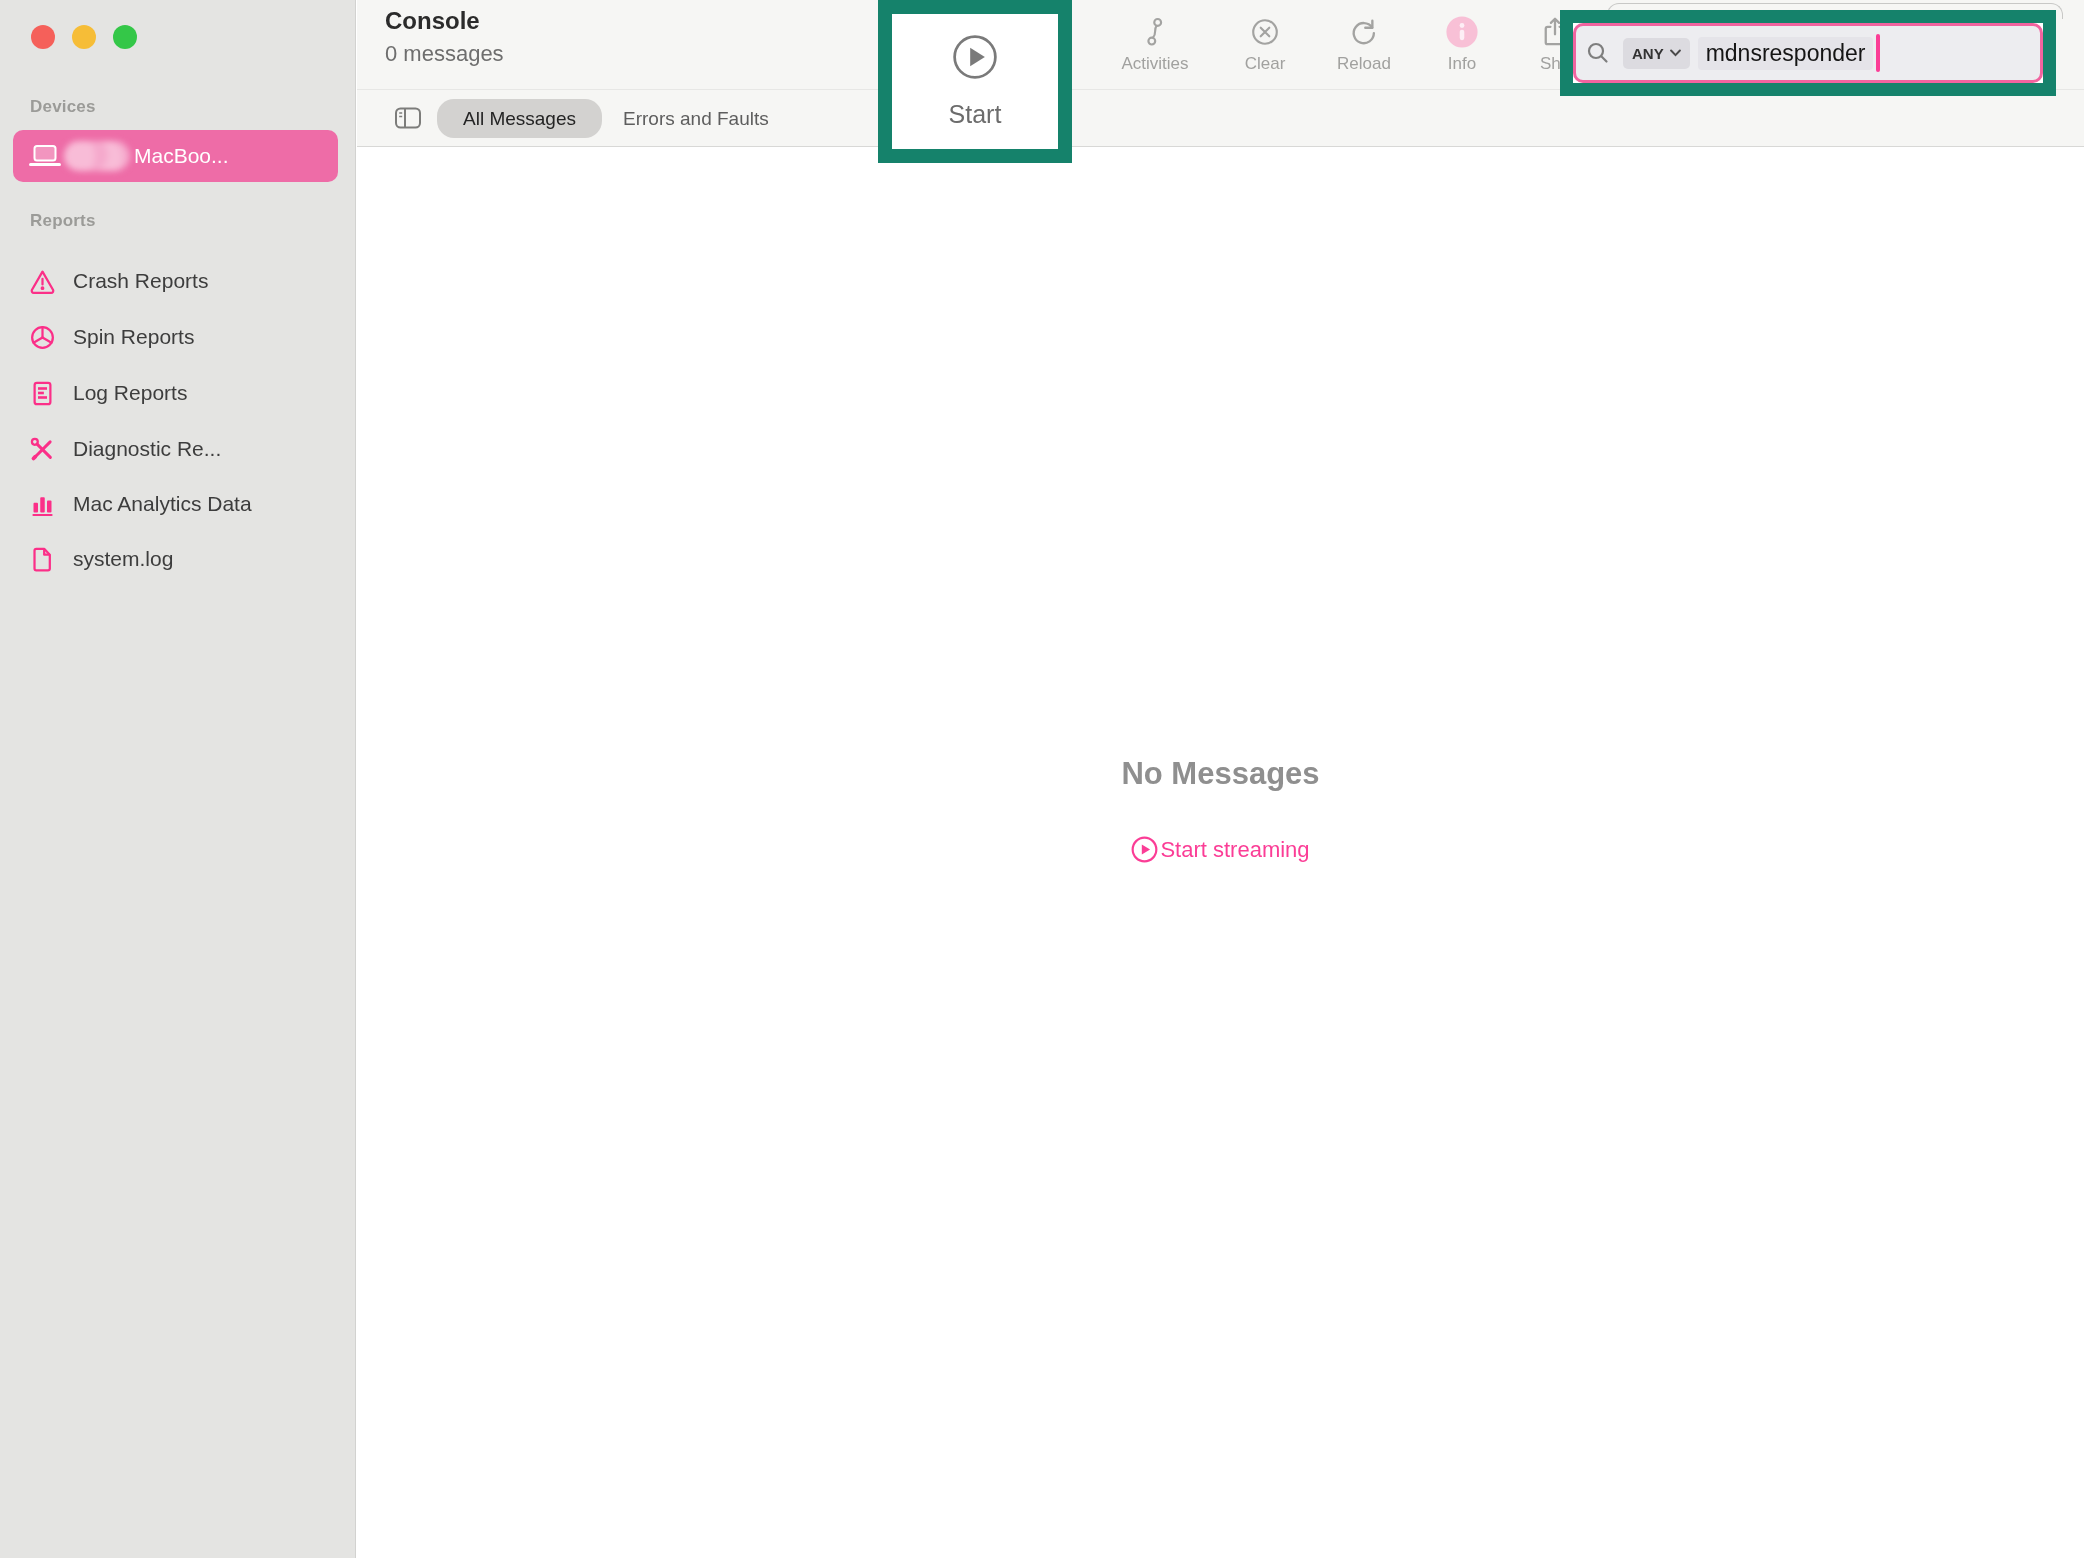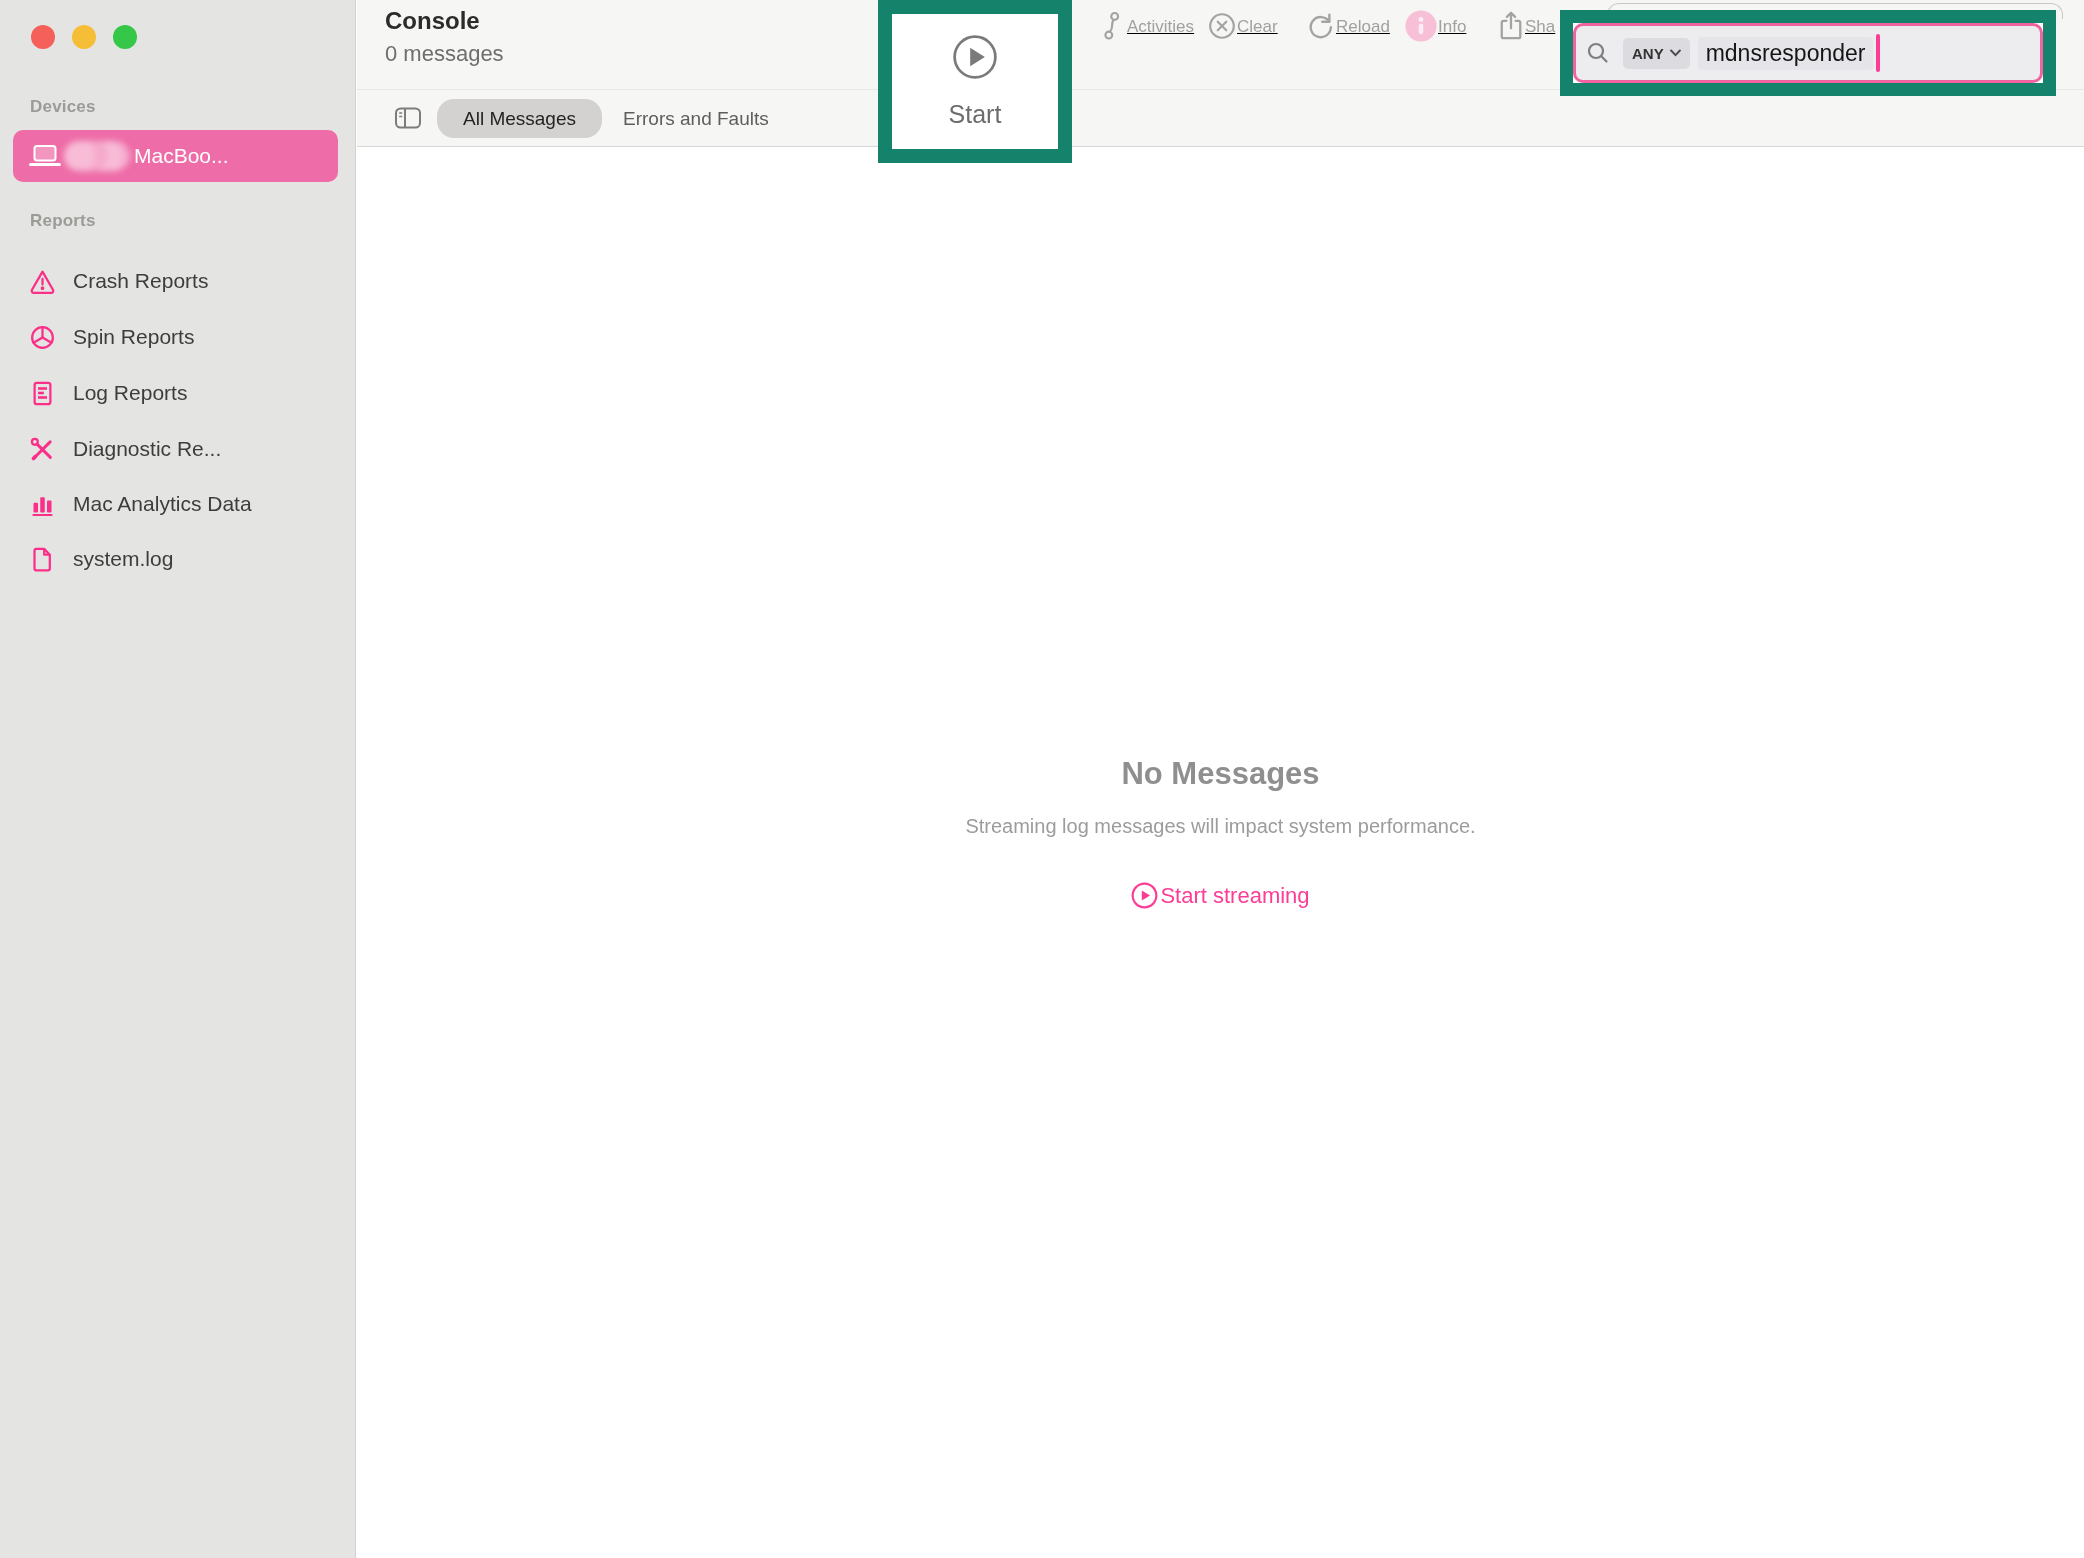--- a/index.html
+++ b/index.html
@@ -35,22 +35,22 @@
   .sicon { width:28px; height:28px; margin-left:15px; display:flex; align-items:center; justify-content:center; }
   .slabel { margin-left:17px; font-size:21px; color:#3d3d3d; white-space:nowrap; }
 
   
   .main { position:absolute; left:357px; top:0; width:1727px; height:1558px; background:#fff; }
   .toolbar { position:absolute; left:0; top:0; width:100%; height:90px;
              background:#f6f6f4; border-bottom:1px solid #e7e7e5; }
   .title { position:absolute; left:28px; top:7px; font-size:24px; font-weight:700; color:#2b2b2b; }
   .subtitle { position:absolute; left:28px; top:41px; font-size:22px; color:#6e6e6e; }
 
-  .tbtn { position:absolute; top:6px; width:116px; display:flex; flex-direction:row;
-          align-items:center;text-decoration:underline; }
+  .tbtn { position:absolute; top:12px; width:116px; display:flex; flex-direction:column;
+          align-items:center; }
   .tbtn .ticon { height:40px; display:flex; align-items:center; justify-content:center; }
   .tbtn .tlabel { margin-top:2px; font-size:17px; color:#a1a19f; white-space:nowrap; }
   .tb-activities { left:740px; }
   .tb-clear     { left:850px; }
   .tb-reload    { left:949px; }
   .tb-info      { left:1047px; }
   .tb-share     { left:1140px; }
 
   .tabrow { position:absolute; left:0; top:90px; width:100%; height:57px;
             background:#f6f6f4; border-bottom:1px solid #d8d8d6; }
@@ -250,21 +250,20 @@
           <path d="M5.2 7 h3 M5.2 10.5 h3" stroke-width="1.6"></path>
         </svg>
       </span>
       <span class="pill">All Messages</span>
       <span class="tab-plain">Errors and Faults</span>
     </div>
 
     <div class="content">
       <div class="empty">
         <div class="empty-title">No Messages</div>
-        <div class="empty-sub">Streaming log messages will impact system performance.</div>
         <div class="empty-action">
           <svg width="27" height="27" viewBox="0 0 26 26">
             <circle cx="13" cy="13" r="11.4" fill="none" stroke="#fb3d96" stroke-width="2.1"></circle>
             <polygon points="10.4,8.2 18.4,13 10.4,17.8" fill="#fb3d96"></polygon>
           </svg>
           <span>Start streaming</span>
         </div>
       </div>
     </div>
   </div>

